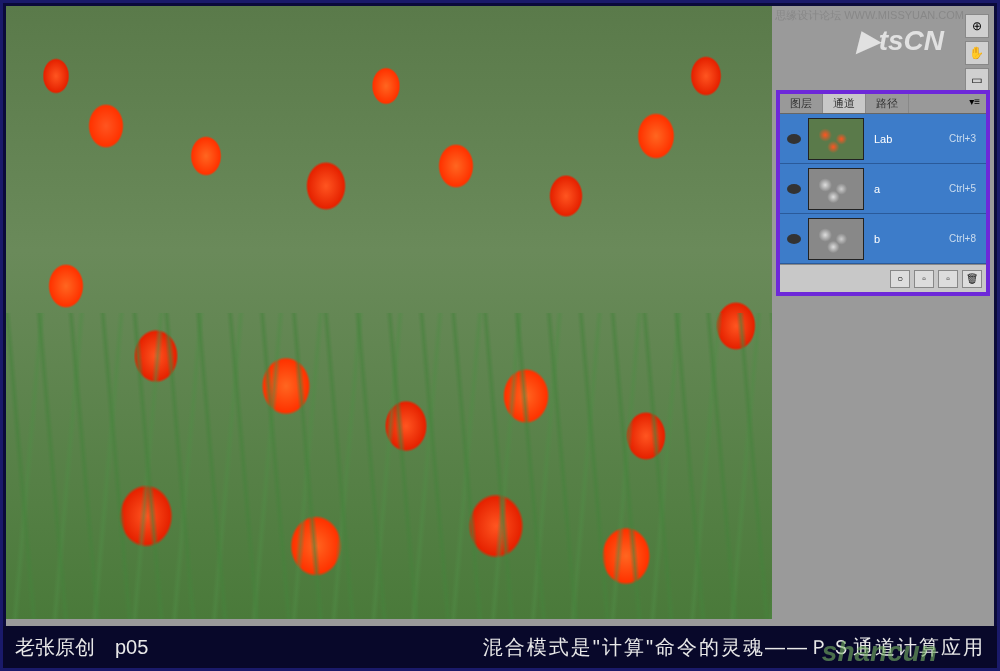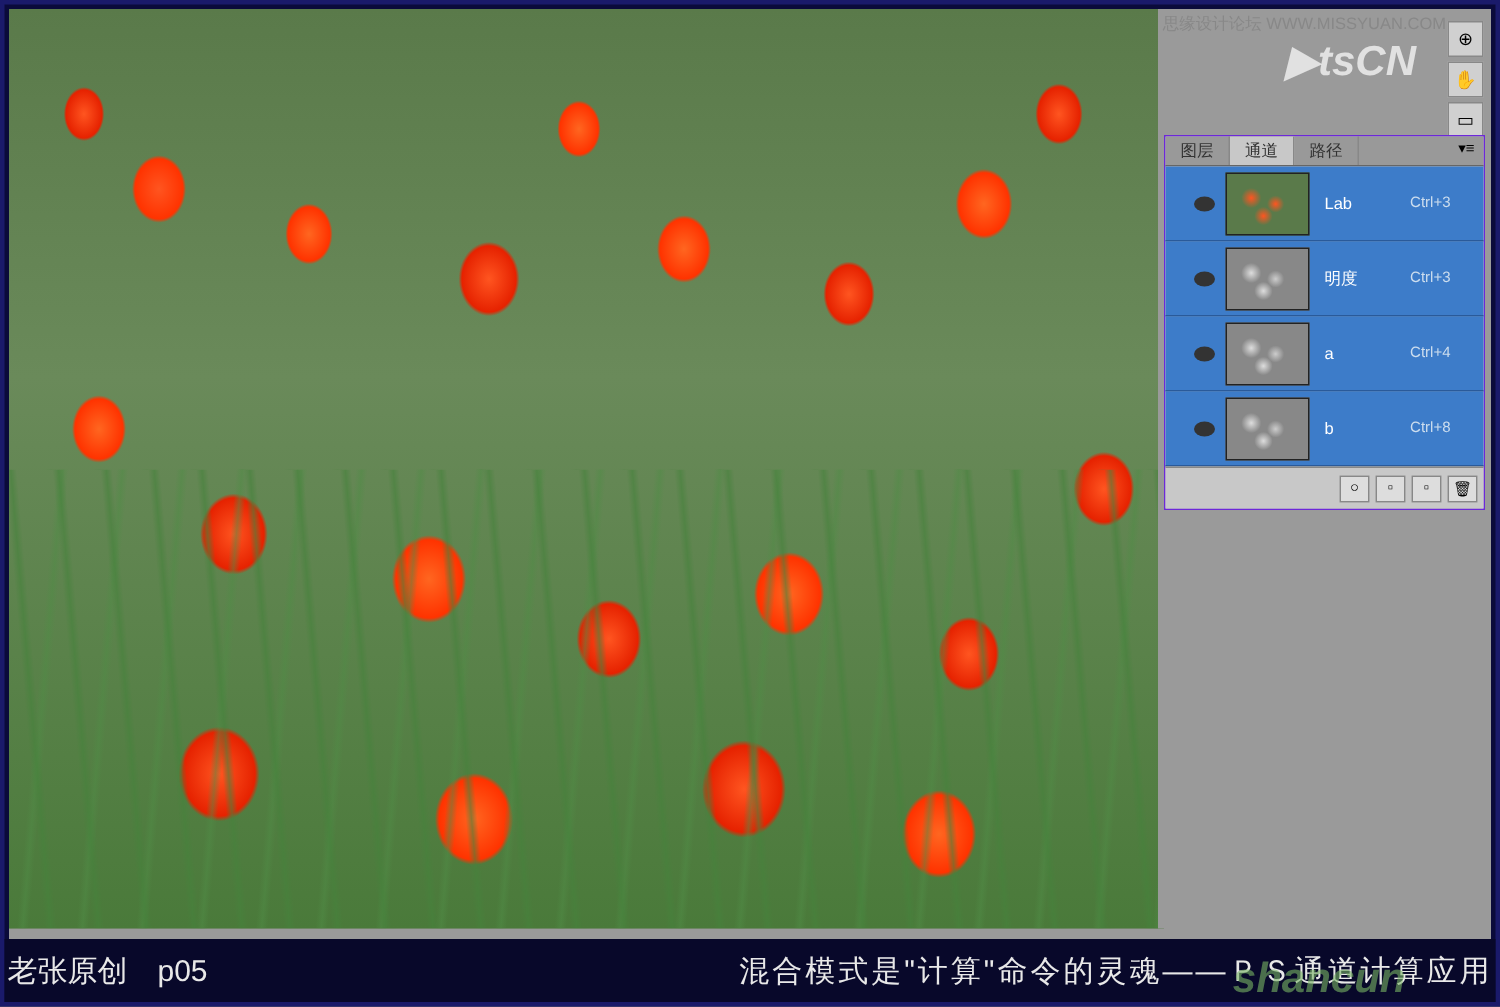--- a/index.html
+++ b/index.html
@@ -94,21 +94,21 @@
       font-size: 12px;
     }
     
     
     .channels-panel {
       position: absolute;
       top: 84px;
       left: 4px;
       width: 214px;
       background: #c8c8c8;
-      border: 1px solid #6d28d9;
+      border: 4px solid #6d28d9;
     }
     .panel-tabs {
       display: flex;
       background: #999;
       height: 20px;
       border-bottom: 1px solid #666;
     }
     .tab {
       padding: 2px 10px;
       font-size: 11px;
@@ -127,21 +127,21 @@
     }
     .channel-list {
       background: #c8c8c8;
     }
     .channel-row {
       display: flex;
       align-items: center;
       height: 50px;
       background: #3d7cc9;
       border-bottom: 1px solid #2a5a9a;
-      padding: 16px;
+      padding: 4px;
     }
     .eye-col {
       width: 20px;
       display: flex;
       justify-content: center;
     }
     .eye-icon {
       width: 14px;
       height: 10px;
       background: #333;
@@ -205,21 +205,21 @@
       position: absolute;
       bottom: 0;
       left: 0;
       right: 0;
       height: 42px;
       background: #08082a;
       display: flex;
       align-items: center;
       color: #e8e8e8;
       font-size: 20px;
-      padding: 0 2px;
+      padding: 0 12px;
     }
     .caption-left {
       flex: 0 0 auto;
     }
     .caption-right {
       margin-left: auto;
       letter-spacing: 2px;
     }
     
     
@@ -281,30 +281,22 @@
             </div>
           <div class="channel-thumb thumb-color"></div>
           <div class="channel-name">Lab</div>
           <div class="channel-shortcut">Ctrl+3</div>
         </div>
         <div class="channel-row">
           <div class="eye-col">
               <div class="eye-icon"></div>
             </div>
           <div class="channel-thumb thumb-gray"></div>
-          <div class="channel-name">明度</div>
-          <div class="channel-shortcut">Ctrl+3</div>
-        </div>
-        <div class="channel-row">
-          <div class="eye-col">
-              <div class="eye-icon"></div>
-            </div>
-          <div class="channel-thumb thumb-gray"></div>
           <div class="channel-name">a</div>
-          <div class="channel-shortcut">Ctrl+4</div>
+          <div class="channel-shortcut">Ctrl+5</div>
         </div>
         <div class="channel-row">
           <div class="eye-col">
               <div class="eye-icon"></div>
             </div>
           <div class="channel-thumb thumb-gray"></div>
           <div class="channel-name">b</div>
           <div class="channel-shortcut">Ctrl+8</div>
         </div>
       </div>

